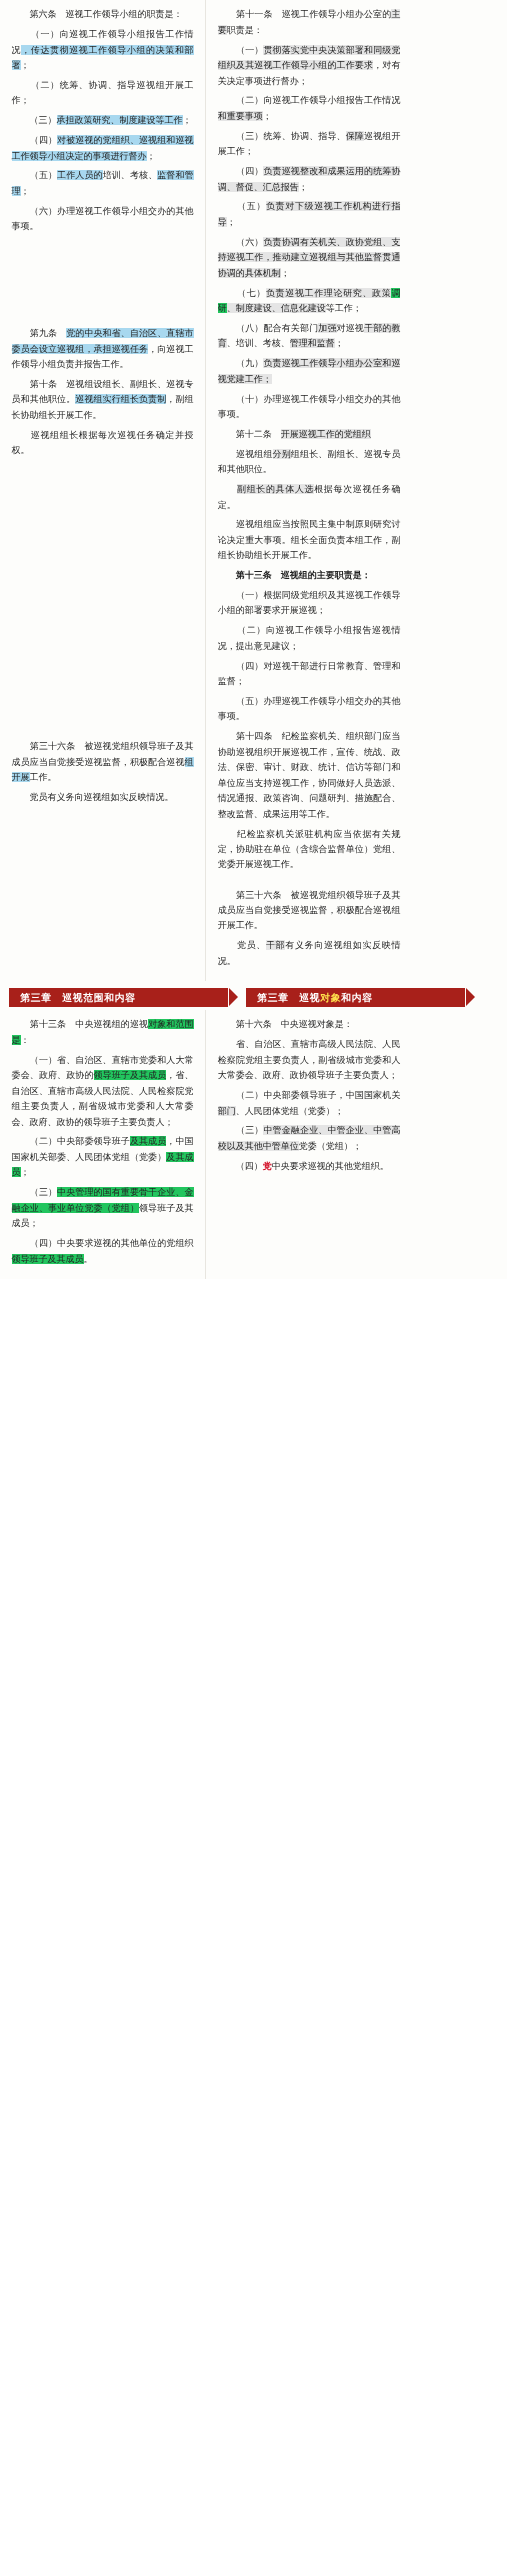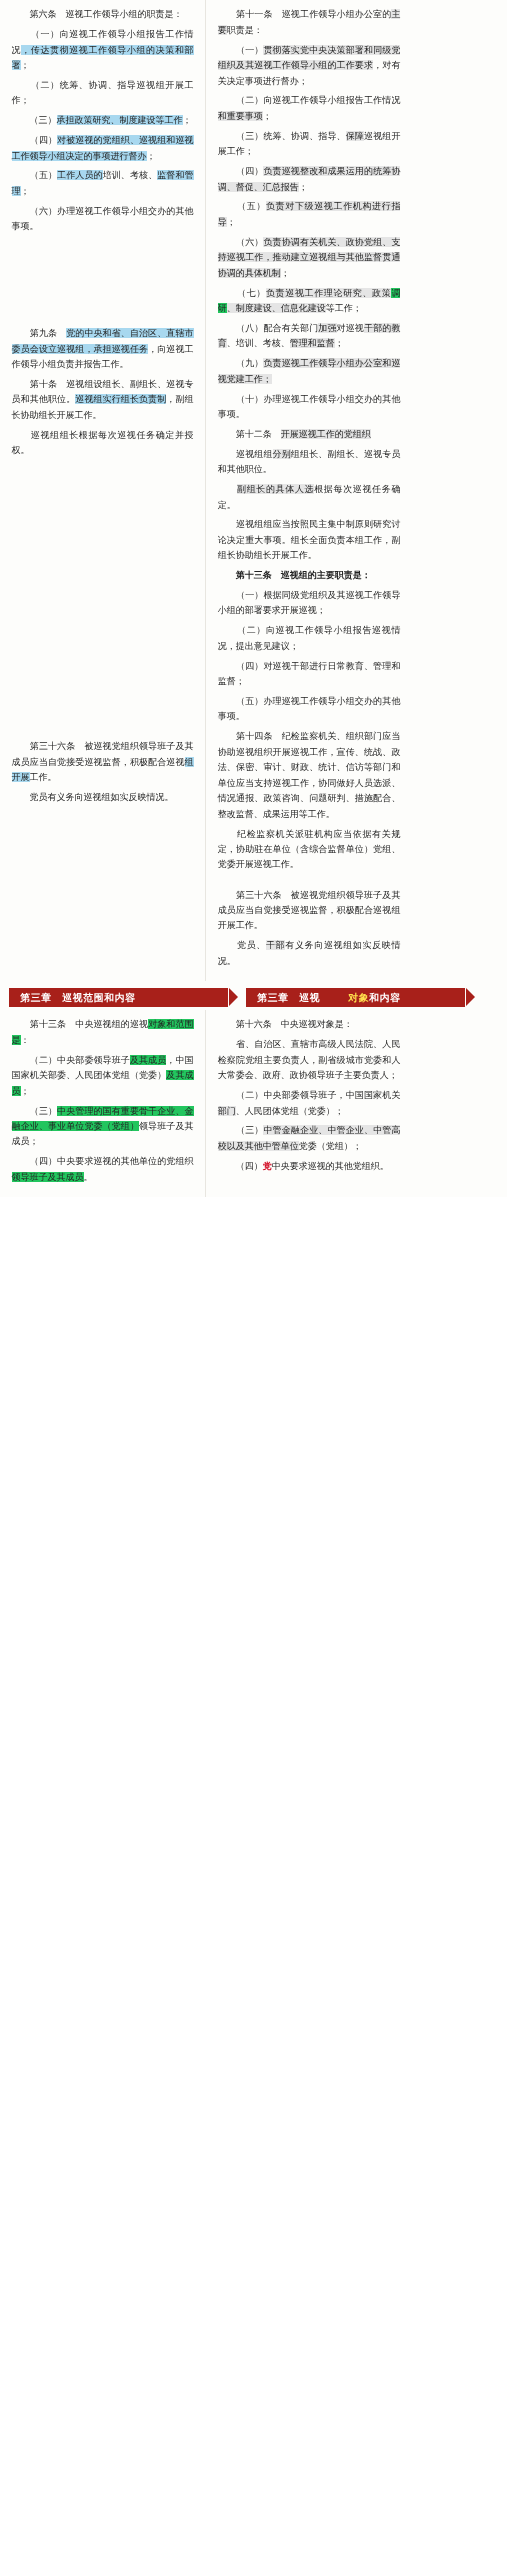--- a/index.html
+++ b/index.html
@@ -67,21 +67,21 @@
   .banner:after{
     content:"";
     position:absolute;
     right:-9.4px;
     top:0;
     width:0;height:0;
     border-top:9.4px solid transparent;
     border-bottom:9.4px solid transparent;
     border-left:9.4px solid #a8201a;
   }
-  .banner .t-yellow{color:#ffe14d;margin-left:28px;}
+  .banner .t-yellow{color:#ffe14d;}
 </style>
 </head>
 <body>
 
 <div class="page">
 
   <div class="columns">
     <div class="col left">
       <div>
           <p class="noindent"><span>　　第六条　巡视工作领导小组的职责是：</span></p>
@@ -151,20 +151,21 @@
           <span class="t-yellow">对象</span>
           <span>和内容</span>
         </div>
     </div>
   </div>
 
   <div class="columns">
     <div class="col left">
       <div>
           <p class="noindent"><span>　　第十三条　中央巡视组的巡视</span><span class="hl-pink">对象和范围是</span><span>：</span></p>
+          <p class="noindent"><span>　　（一）省、自治区、直辖市党委和人大常委会、政府、政协的</span><span class="hl-pink">领导班子及其成员</span><span>，省、自治区、直辖市高级人民法院、人民检察院党组主要负责人，副省级城市党委和人大常委会、政府、政协的领导班子主要负责人；</span></p>
           <p class="noindent"><span>　　（二）中央部委领导班子</span><span class="hl-pink">及其成员</span><span>，中国国家机关部委、人民团体党组（党委）</span><span class="hl-pink">及其成员</span><span>；</span></p>
           <p class="noindent"><span>　　（三）</span><span class="hl-pink">中央管理的国有重要骨干企业、金融企业、事业单位党委（党组）</span><span>领导班子及其成员；</span></p>
           <p class="noindent"><span>　　（四）中央要求巡视的其他单位的党组织</span><span class="hl-pink">领导班子及其成员</span><span>。</span></p>
         </div>
     </div>
     <div class="col right">
       <div>
           <p class="noindent"><span>　　第十六条　中央巡视对象是：</span></p>
           <p class="noindent"><span>　　省、自治区、直辖市高级人民法院、人民检察院党组主要负责人，副省级城市党委和人大常委会、政府、政协领导班子主要负责人；</span></p>
           <p class="noindent"><span>　　（二）中央部委领导班子，中国国家机关</span><span class="hl-yellow">部门</span><span>、人民团体党组（党委）；</span></p>

